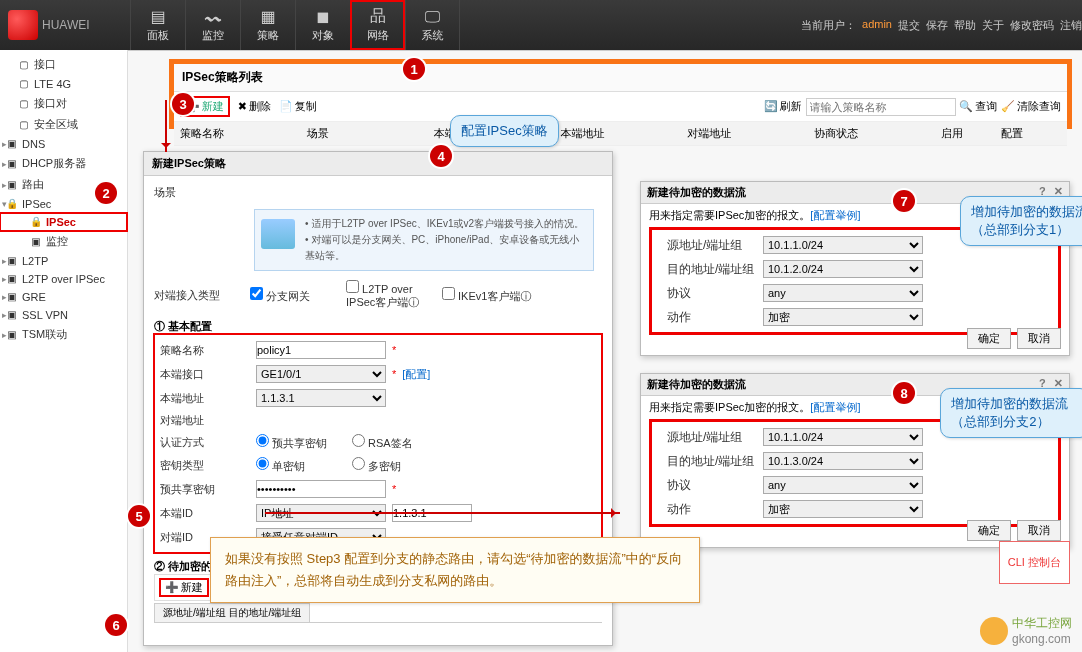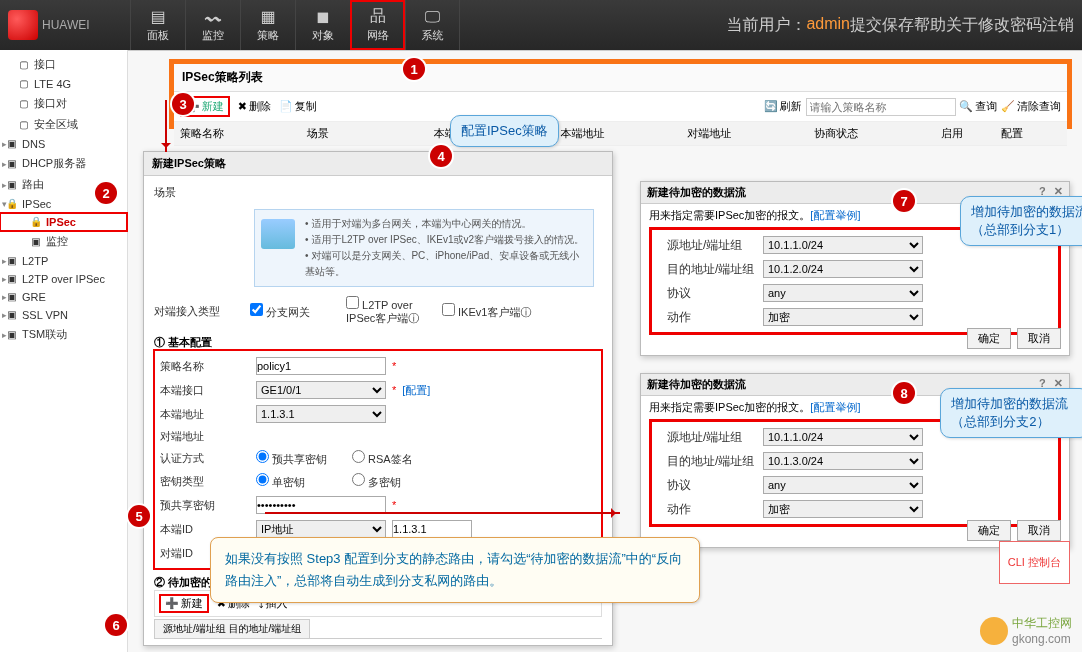--- a/index.html
+++ b/index.html
@@ -7,21 +7,21 @@
 
 
 .topbar { height: 50px; background: linear-gradient(#3a3a3a, #272727); display: flex; align-items: center; color: #aaa; }
 .logo { width: 130px; height: 60px; display: flex; align-items: center; padding-left: 8px; gap: 4px; }
 .logo-icon { width: 30px; height: 30px; background: radial-gradient(circle at 30% 30%, #ff5a5a, #c00); border-radius: 4px; }
 .topnav { display: flex; height: 50px; }
 .topnav-item { width: 55px; display: flex; flex-direction: column; align-items: center; justify-content: center; gap: 2px; color: #ddd; cursor: pointer; font-size: 11px; border-left: 1px solid #444; }
 .topnav-item:last-child { border-right: 1px solid #444; }
 .topnav-item.active { outline: 2px solid #e00; outline-offset: -2px; }
 .topnav-icon { width: 20px; height: 18px; display:flex; align-items:center; justify-content:center; color:#ccc; font-size:16px;}
-.toplinks { margin-left: auto; margin-right: 8px; display: flex; font-size: 16px; color: #ccc; }
+.toplinks { margin-left: auto; margin-right: 0; display: flex; gap: 6px; font-size: 11px; color: #ccc; }
 .toplinks a { color: #ccc; text-decoration: none; }
 .toplinks .admin { color: #ff9a3a; }
 
 
 .sidebar { position: absolute; top: 50px; left: 0; width: 128px; height: 602px; border-right: 1px solid #ddd; background: #fff; padding-top: 4px;}
 .side-item { display: flex; align-items: center; gap: 4px; padding: 3px 4px 3px 18px; font-size: 11px; color: #333; cursor: pointer; white-space: nowrap;}
 .side-group { padding-left: 6px; }
 .side-item .ico { width: 12px; height: 12px; display:inline-block; text-align:center; font-size:10px;}
 .side-item.active { outline: 2px solid #e00; outline-offset: -1px; color:#c00; font-weight:bold;}
 .tree-toggle{ position:absolute; left:2px; font-size:9px; color:#888;}
@@ -66,21 +66,21 @@
 .flow-dlg .frm{ margin:0 8px; border:2px solid #e00; outline:1px solid #e00; outline-offset:-3px; padding:4px 16px;}
 .flow-dlg .frm .row label{width:90px;}
 .flow-dlg .frm .row select{width:160px;}
 .flow-dlg .btns{ position:absolute; bottom:6px; right:8px; display:flex; gap:6px;}
 .btn{ padding:2px 10px; border:1px solid #aaa; background:#f2f2f2; cursor:pointer; font-size:11px;}
 
 
 .num-badge{ position:absolute; width:22px; height:22px; background:#c00; border-radius:50%; color:#fff; font-weight:bold; display:flex; align-items:center; justify-content:center; font-size:13px; z-index:50; box-shadow:0 0 0 2px #fff;}
 .callout{ position:absolute; background:#e8f2fb; border:1px solid #7bb; border-radius:10px; padding:6px 10px; font-size:13px; color:#146; z-index:50; box-shadow:1px 1px 3px rgba(0,0,0,0.15);}
 .callout.blue{ background:#def0fb; border-color:#5aa6da; color:#0a5aa6;}
-.callout.speech{ background:#fffdf3; border:1px solid #e0a050; color:#0369a1; font-size:13px; padding:10px 14px; border-radius:8px; line-height:1.7; max-width:490px;}
+.callout.speech{ background:#fffdf3; border:1px solid #e0a050; color:#a16207; font-size:13px; padding:10px 14px; border-radius:0; line-height:1.7; max-width:490px;}
 .cli-btn{ position:absolute; right:12px; bottom:68px; padding:13px 8px; border:1px solid #e66; color:#e33; font-size:11px; background:#fff;}
 
 
 .arrow-v{ position:absolute; width:2px; background:#c00; z-index:45;}
 .arrow-v:after{ content:''; position:absolute; bottom:-1px; left:-4px; border:5px solid transparent; border-top-color:#c00;}
 .arrow-h{ position:absolute; height:2px; background:#c00; z-index:45;}
 .arrow-h:after{ content:''; position:absolute; right:-1px; top:-4px; border:5px solid transparent; border-left-color:#c00;}
 
 .watermark{ position:absolute; right:10px; bottom:6px; display:flex; align-items:center; gap:4px; color:#7aa63f; font-size:12px;}
 .watermark .gear{ width:28px; height:28px; background:radial-gradient(circle,#f6b13d 40%, transparent 41%), conic-gradient(#f6b13d 0 100%); border-radius:50%;}
@@ -233,21 +233,20 @@
 
   <div class="cfg">
     <div class="dlg-title">新建IPSec策略</div>
     <div class="body">
       <div class="row">
         <label>场景</label>
       </div>
       <div class="info-box">
         <div class="info-icn"></div>
         <div>
-          <div>• <span>适用于对端为多台网关，本端为中心网关的情况。</span></div>
           <div>• <span>适用于L2TP over IPSec、IKEv1或v2客户端拨号接入的情况。</span></div>
           <div>• <span>对端可以是分支网关、PC、iPhone/iPad、安卓设备或无线小基站等。</span></div>
         </div>
       </div>
       <div class="row">
         <label>对端接入类型</label>
         <label><input type="checkbox" checked="" style=""> <span>分支网关</span></label>
         <label><input type="checkbox" style=""> <span>L2TP over IPSec客户端</span>ⓘ</label>
         <label><input type="checkbox" style=""> <span>IKEv1客户端</span>ⓘ</label>
       </div>

